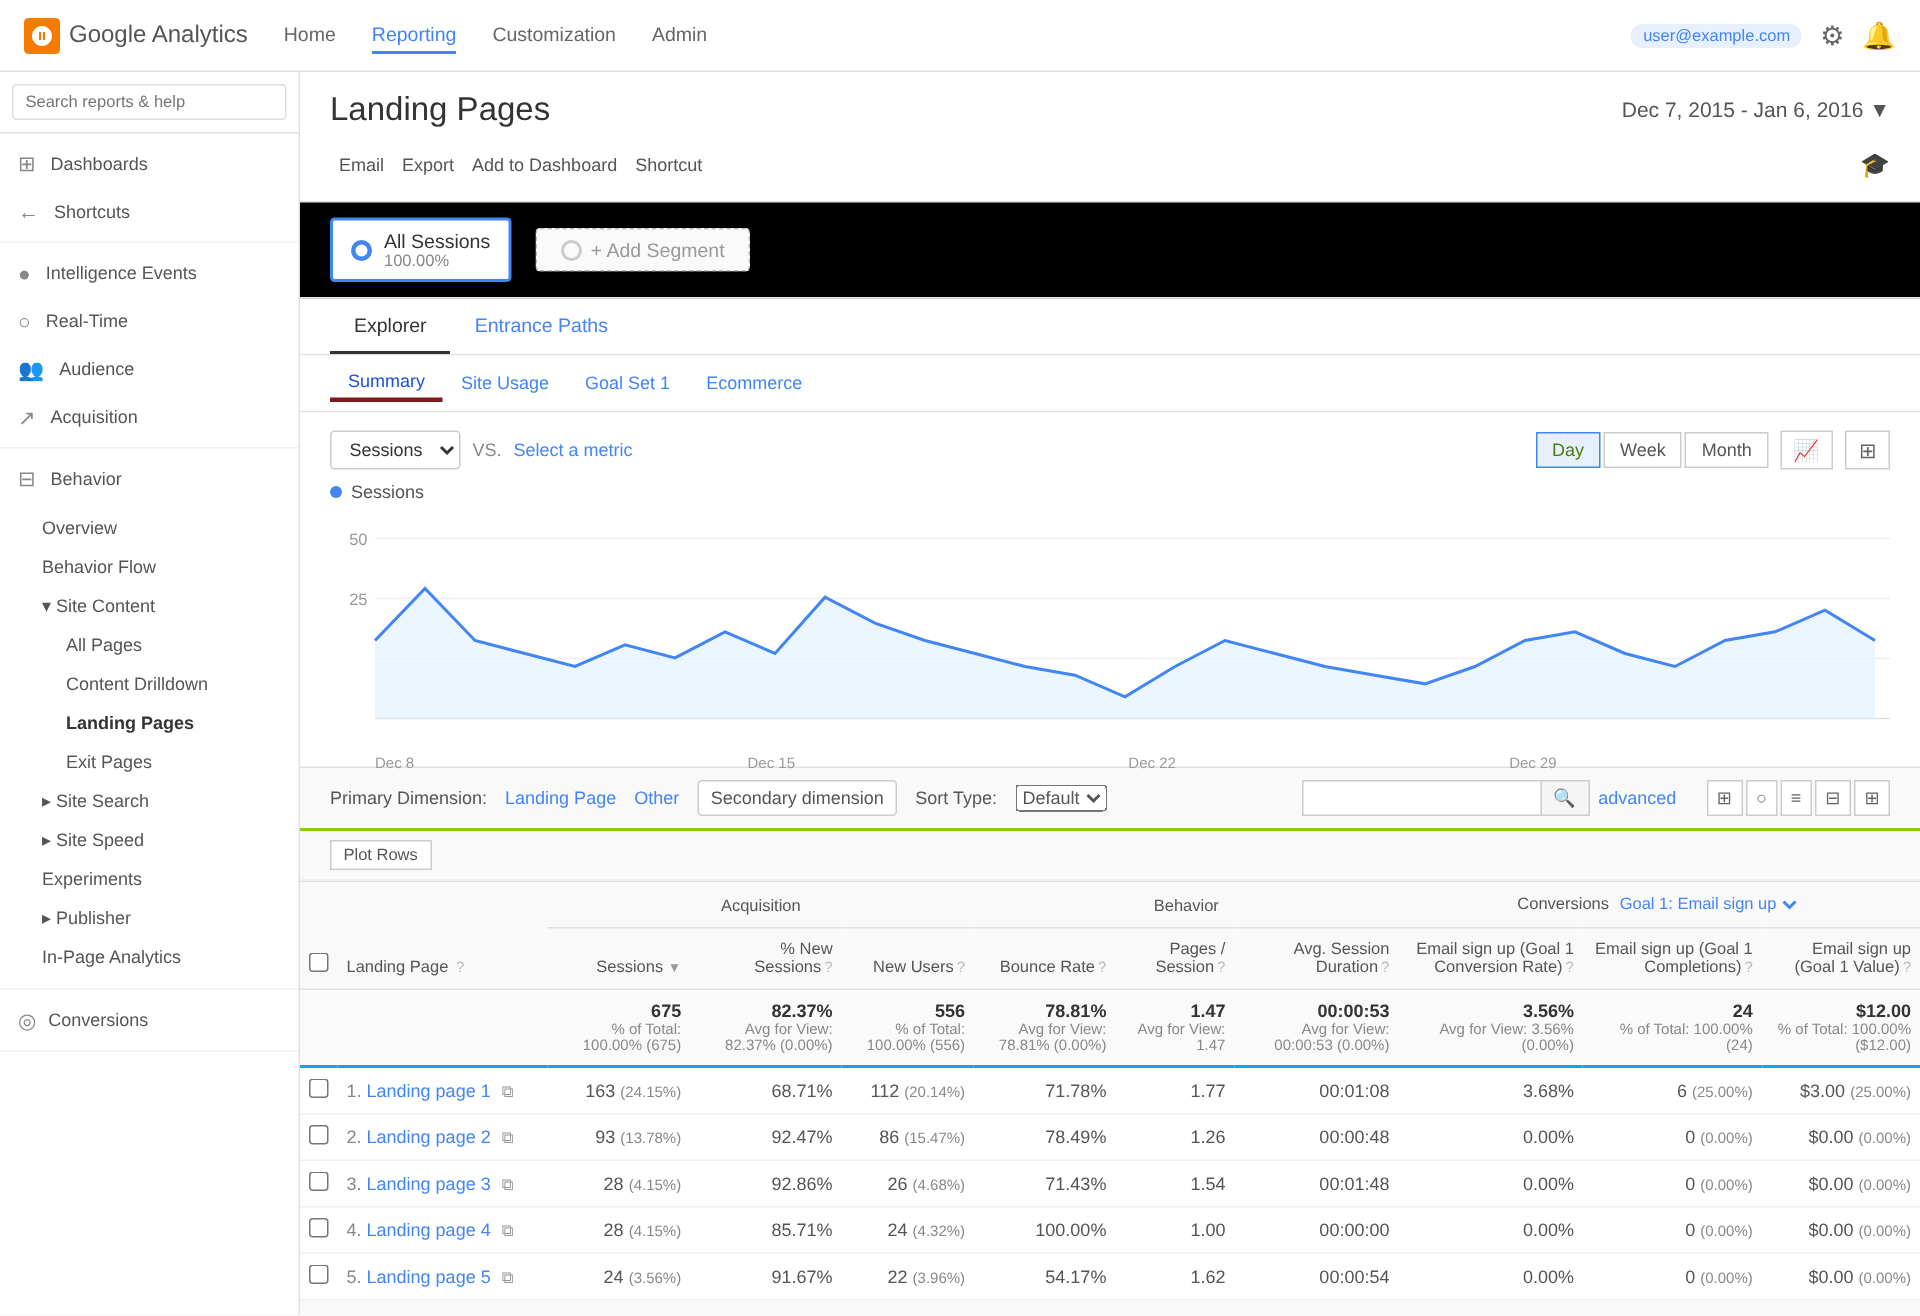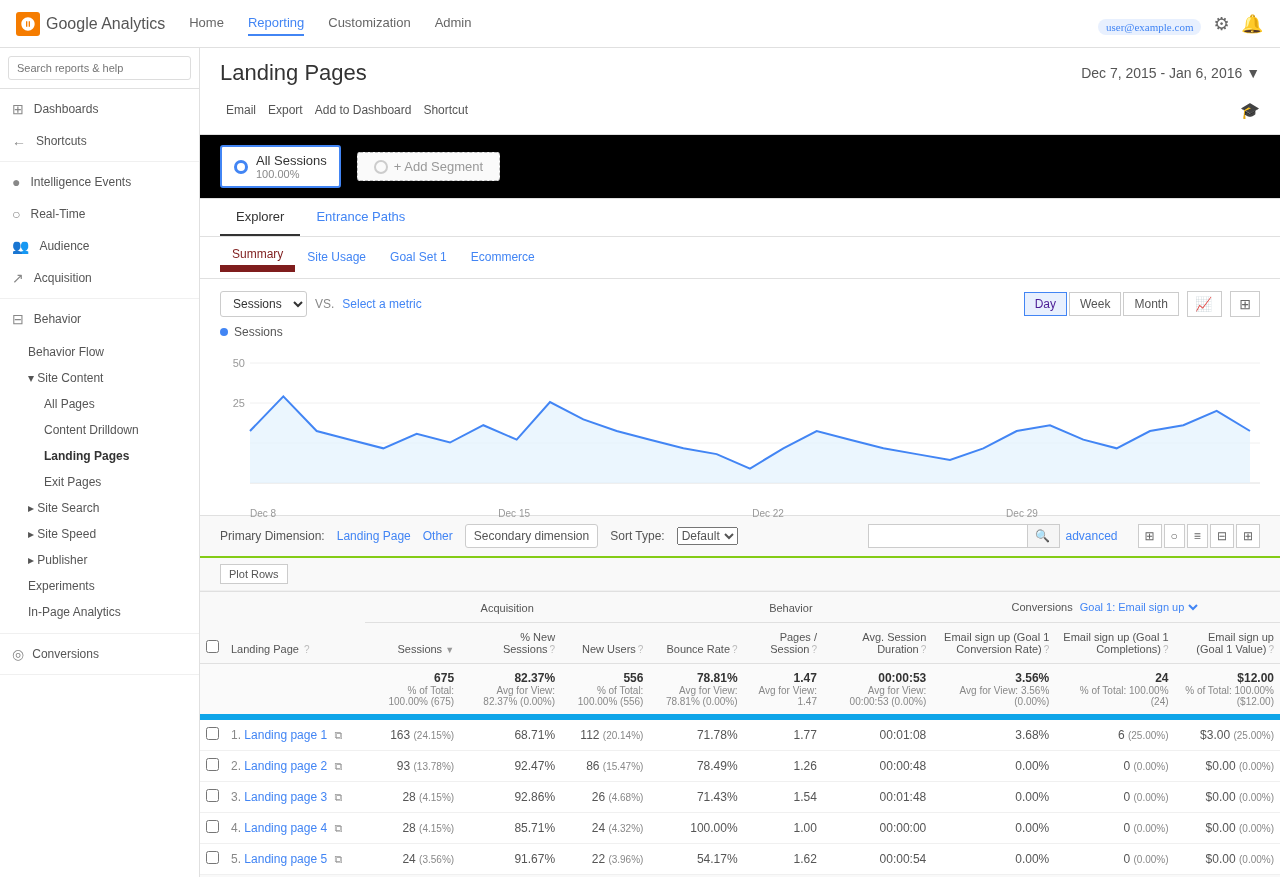--- a/index.html
+++ b/index.html
@@ -7,21 +7,21 @@
 
     
     .top-nav { background: #fff; border-bottom: 1px solid #e0e0e0; display: flex; align-items: center; height: 48px; padding: 0 16px; flex-shrink: 0; }
     .logo { display: flex; align-items: center; gap: 6px; margin-right: 24px; }
     .logo-icon { width: 24px; height: 24px; background: #f57c00; border-radius: 3px; display: flex; align-items: center; justify-content: center; }
     .logo-icon svg { width: 16px; height: 16px; }
     .logo-text { font-size: 16px; color: #555; font-weight: 400; }
     .nav-links { display: flex; gap: 24px; flex: 1; }
     .nav-link { font-size: 13px; color: #666; text-decoration: none; padding: 4px 0; cursor: pointer; }
     .nav-link.active { color: #4285f4; border-bottom: 2px solid #4285f4; }
-    .nav-right { display: flex; align-items: flex-end; gap: 12px; margin-left: auto; font-family: Liberation Serif, serif; }
+    .nav-right { display: flex; align-items: center; gap: 12px; margin-left: auto; }
     .user-chip { background: #e8f0fe; border-radius: 12px; padding: 2px 8px; font-size: 11px; color: #4285f4; }
     .nav-icon { color: #666; font-size: 18px; cursor: pointer; }
 
     
     .main-layout { display: flex; flex: 1; overflow: hidden; }
 
     
     .sidebar { width: 200px; background: #fff; border-right: 1px solid #e0e0e0; overflow-y: auto; flex-shrink: 0; }
     .search-box { padding: 8px; border-bottom: 1px solid #e0e0e0; }
     .search-box input { width: 100%; border: 1px solid #ddd; border-radius: 3px; padding: 5px 8px; font-size: 11px; color: #666; }
@@ -56,33 +56,33 @@
 
     
     .tabs-bar { background: #fff; padding: 0 20px; border-bottom: 1px solid #e0e0e0; display: flex; gap: 0; align-items: center; }
     .tab { padding: 10px 16px; font-size: 13px; color: #666; cursor: pointer; border-bottom: 2px solid transparent; }
     .tab.active { color: #333; border-bottom: 2px solid #333; font-weight: 500; }
     .tab.blue { color: #4285f4; }
 
     
     .sub-tabs { background: #fff; padding: 6px 20px; border-bottom: 1px solid #e0e0e0; display: flex; gap: 0; align-items: center; }
     .sub-tab { padding: 4px 12px; font-size: 12px; color: #666; cursor: pointer; border-bottom: 2px solid transparent; }
-    .sub-tab.active { color: #7f1d1d; border-bottom: 7px solid #7f1d1d; font-weight: 500; }
+    .sub-tab.active { color: #1d4ed8; border-bottom: 3px solid #7f1d1d; font-weight: 500; }
     .sub-tab.blue { color: #4285f4; }
 
     
     .chart-area { background: #fff; margin: 0; padding: 12px 20px; border-bottom: 1px solid #e0e0e0; }
     .chart-controls { display: flex; align-items: center; justify-content: space-between; margin-bottom: 8px; }
     .metric-selector { display: flex; align-items: center; gap: 8px; }
     .metric-dropdown { border: 1px solid #ccc; border-radius: 3px; padding: 4px 8px; font-size: 12px; color: #333; background: #fff; cursor: pointer; }
     .vs-label { font-size: 12px; color: #888; }
     .select-metric { font-size: 12px; color: #4285f4; cursor: pointer; }
     .chart-right-controls { display: flex; gap: 2px; align-items: center; }
     .period-btn { border: 1px solid #ccc; background: #fff; font-size: 12px; color: #555; padding: 4px 10px; cursor: pointer; }
-    .period-btn.active { background: #e8f0fe; border-color: #4285f4; color: #4c1d95; }
+    .period-btn.active { background: #e8f0fe; border-color: #4285f4; color: #4d7c0f; }
     .chart-type-btn { border: 1px solid #ccc; background: #fff; padding: 4px 8px; cursor: pointer; font-size: 14px; color: #666; margin-left: 6px; }
     .chart-legend { display: flex; align-items: center; gap: 6px; font-size: 12px; color: #555; margin-bottom: 4px; }
     .legend-dot { width: 8px; height: 8px; border-radius: 50%; background: #4285f4; }
     .chart-wrapper { position: relative; height: 160px; }
     .chart-svg { width: 100%; height: 100%; }
     .chart-xaxis { display: flex; justify-content: space-between; font-size: 10px; color: #999; padding: 2px 0 0 30px; }
     .table-controls { display: flex; align-items: center; gap: 12px; padding: 8px 20px; border-bottom: 2px solid #84cc16; }
     .primary-dim { font-size: 12px; color: #555; }
     .secondary-dim-btn { border: 1px solid #ccc; border-radius: 3px; padding: 4px 8px; font-size: 12px; color: #555; background: #fff; cursor: pointer; }
     .sort-type { font-size: 12px; color: #555; }
@@ -96,21 +96,21 @@
     .plot-rows-btn { font-size: 11px; color: #555; border: 1px solid #ccc; padding: 3px 8px; background: #fff; cursor: pointer; }
 
     
     .data-table { width: 100%; border-collapse: collapse; font-size: 12px; }
     .data-table th { background: #f9f9f9; border-bottom: 1px solid #e0e0e0; border-top: 1px solid #e0e0e0; padding: 8px 6px; text-align: right; font-weight: 500; color: #555; font-size: 11px; cursor: pointer; vertical-align: bottom; }
     .data-table th.left { text-align: left; }
     .data-table th .sort-arrow { color: #999; font-size: 9px; }
     .data-table td { padding: 7px 6px; border-bottom: 1px solid #f0f0f0; text-align: right; color: #555; }
     .data-table td.left { text-align: left; }
     .data-table .page-link { color: #4285f4; text-decoration: none; cursor: pointer; }
-    .data-table .total-row td { font-weight: 500; color: #333; background: #fafafa; border-bottom: 6px solid #0ea5e9; }
+    .data-table .total-row td { font-weight: 500; color: #333; background: #fafafa; border-bottom: 2px solid #0ea5e9; }
     .data-table .total-row td .sub { font-size: 10px; color: #888; display: block; }
     .col-group-header { text-align: center !important; font-size: 11px; color: #555; background: #f5f5f5; }
     .col-group-acq { background: #e8f5e9; }
     .col-group-beh { background: #e3f2fd; }
     .col-group-conv { background: #fce4ec; }
     .conv-dropdown { font-size: 11px; color: #4285f4; border: none; background: none; cursor: pointer; }
     .checkbox-col { width: 24px; }
     .row-num { color: #888; }
     .copy-icon { color: #999; font-size: 11px; cursor: pointer; }
     th .info-icon { color: #bbb; font-size: 10px; margin-left: 2px; cursor: pointer; }
@@ -181,32 +181,33 @@
         <span class="icon">↗</span>
         <span>Acquisition</span>
       </div>
     </div>
     <div class="sidebar-section">
       <div class="sidebar-item">
         <span class="icon">⊟</span>
         <span>Behavior</span>
       </div>
       <div class="sidebar-sub">
+        <div class="sidebar-sub-item">Overview</div>
         <div class="sidebar-sub-item">Behavior Flow</div>
         <div class="sidebar-sub-item">▾ Site Content</div>
         <div style="padding-left:16px;">
           <div class="sidebar-sub-item">All Pages</div>
           <div class="sidebar-sub-item">Content Drilldown</div>
           <div class="sidebar-sub-item active">Landing Pages</div>
           <div class="sidebar-sub-item">Exit Pages</div>
         </div>
         <div class="sidebar-sub-item">▸ Site Search</div>
         <div class="sidebar-sub-item">▸ Site Speed</div>
+        <div class="sidebar-sub-item">Experiments</div>
         <div class="sidebar-sub-item">▸ Publisher</div>
-        <div class="sidebar-sub-item">Experiments</div>
         <div class="sidebar-sub-item">In-Page Analytics</div>
       </div>
     </div>
     <div class="sidebar-section">
       <div class="sidebar-item conv-link">
         <span class="icon">◎</span>
         <span>Conversions</span>
       </div>
     </div>
   </div>

